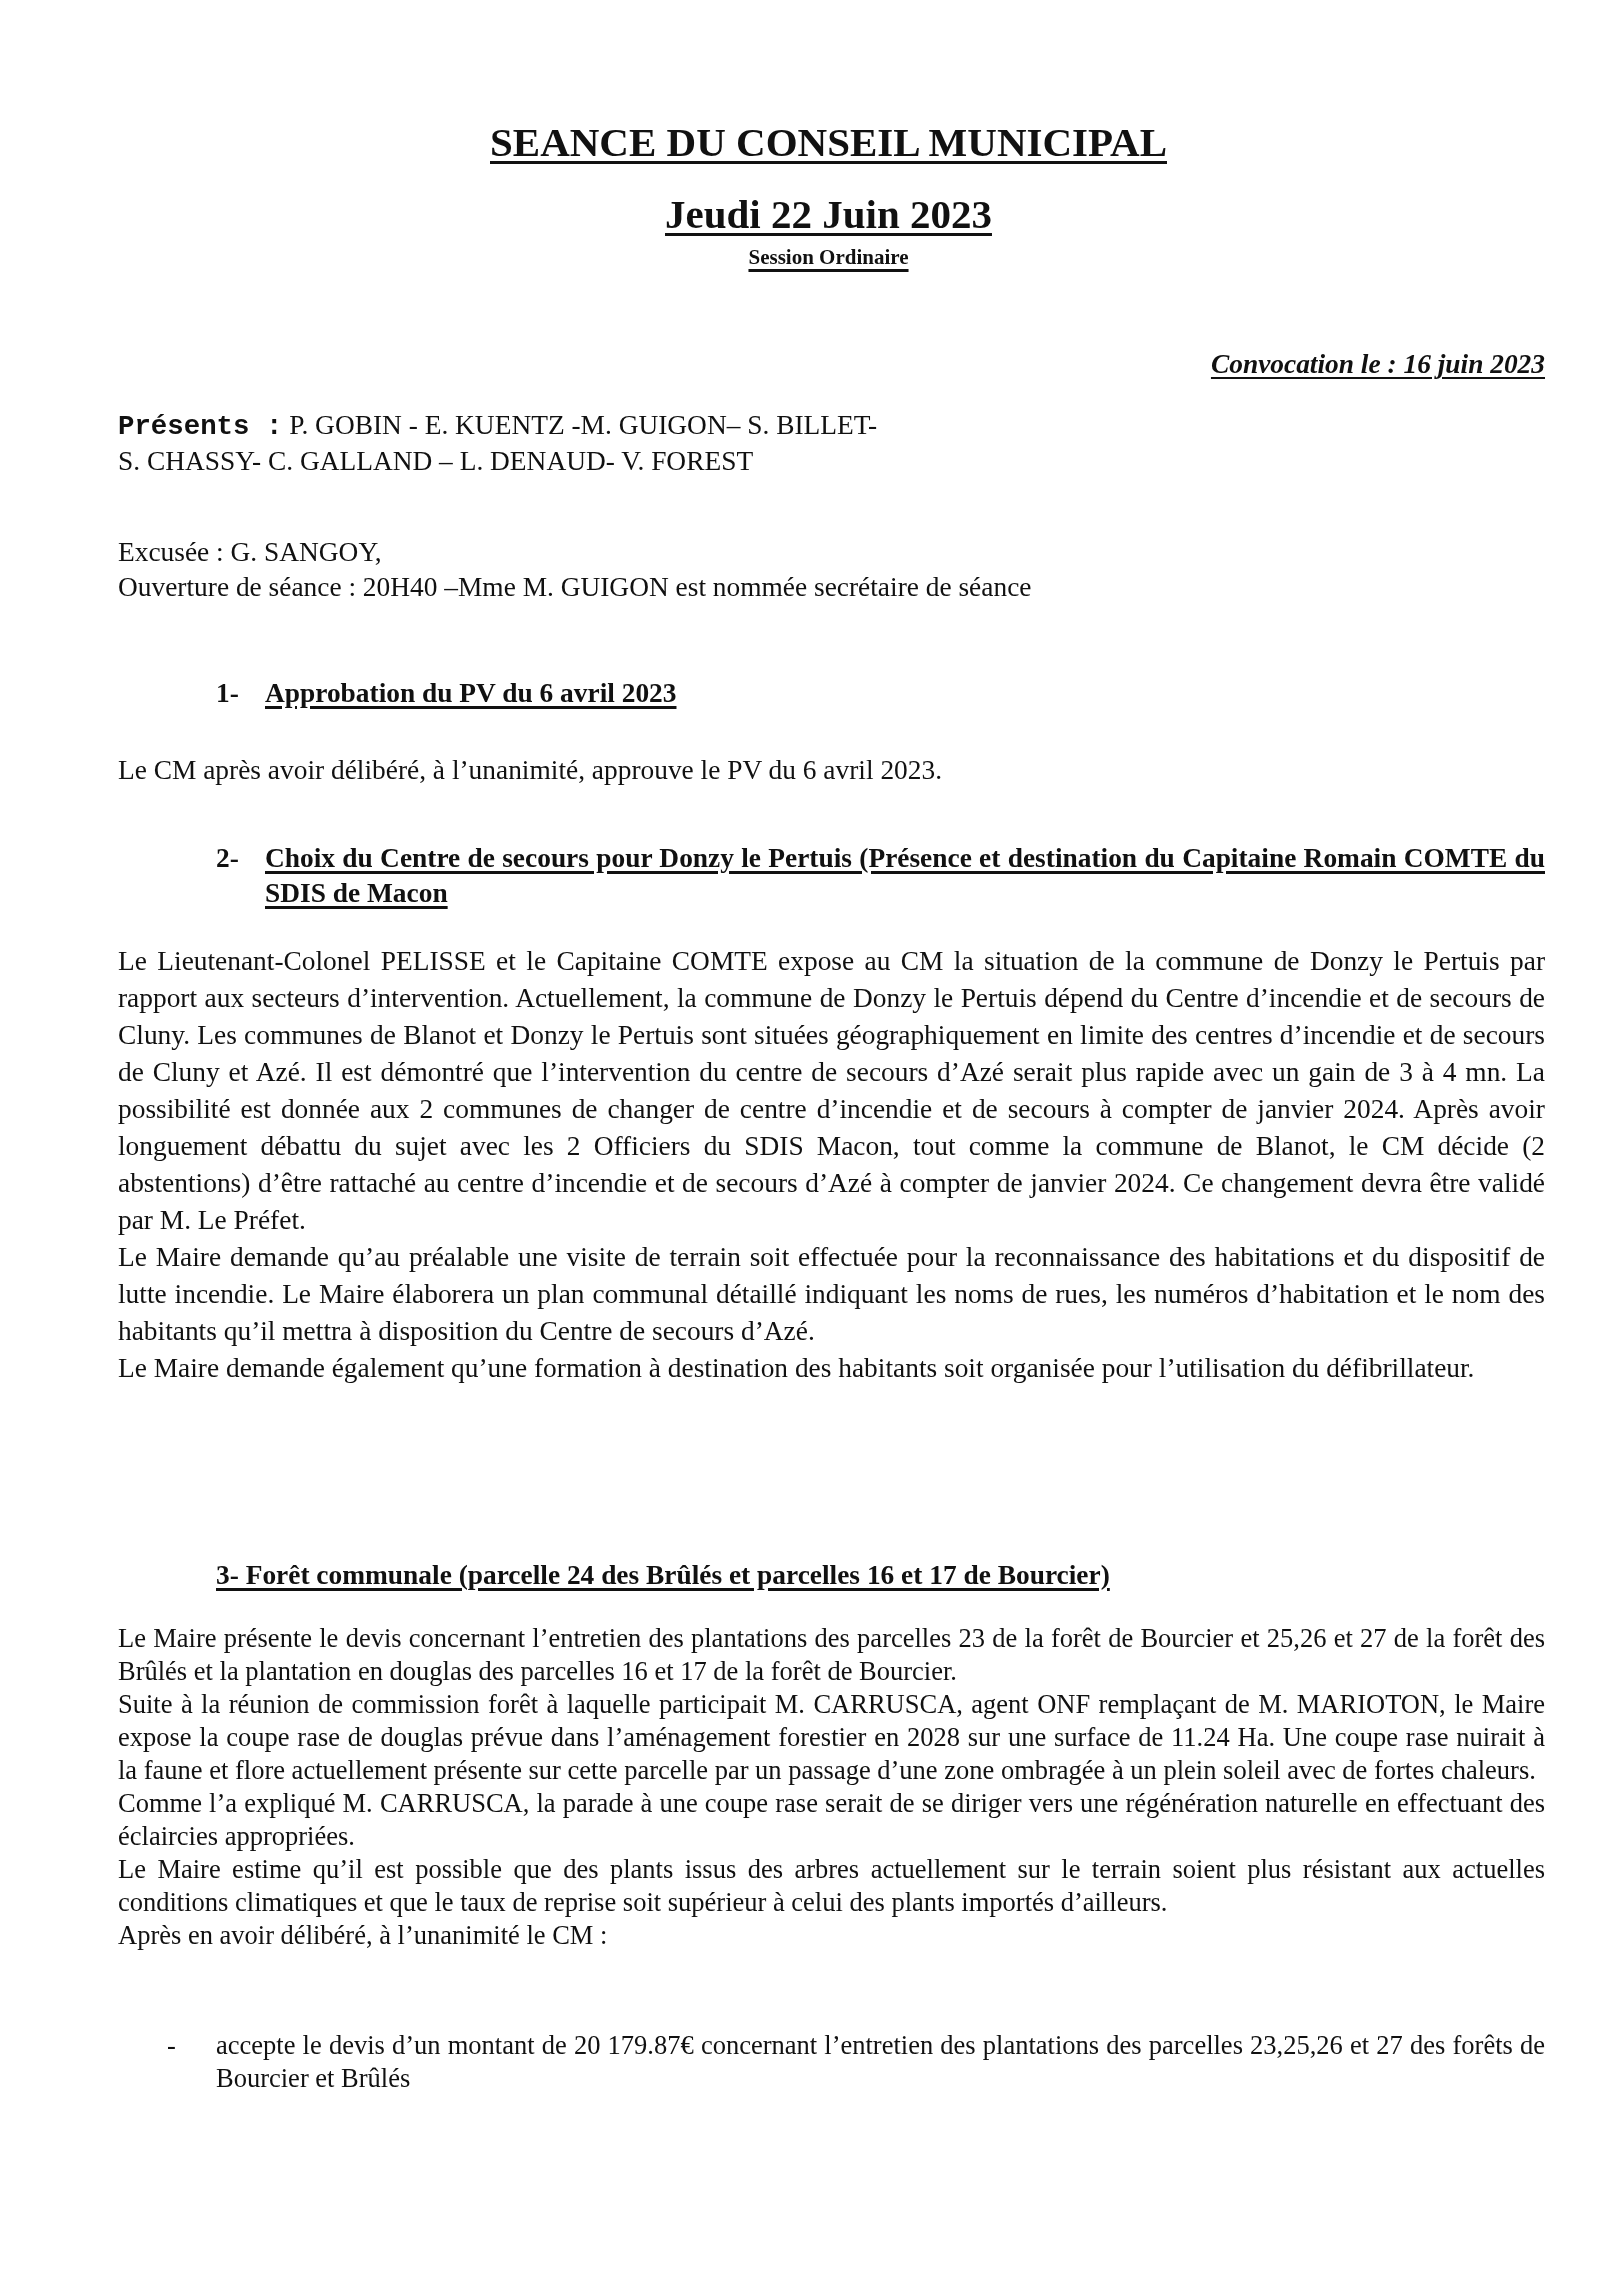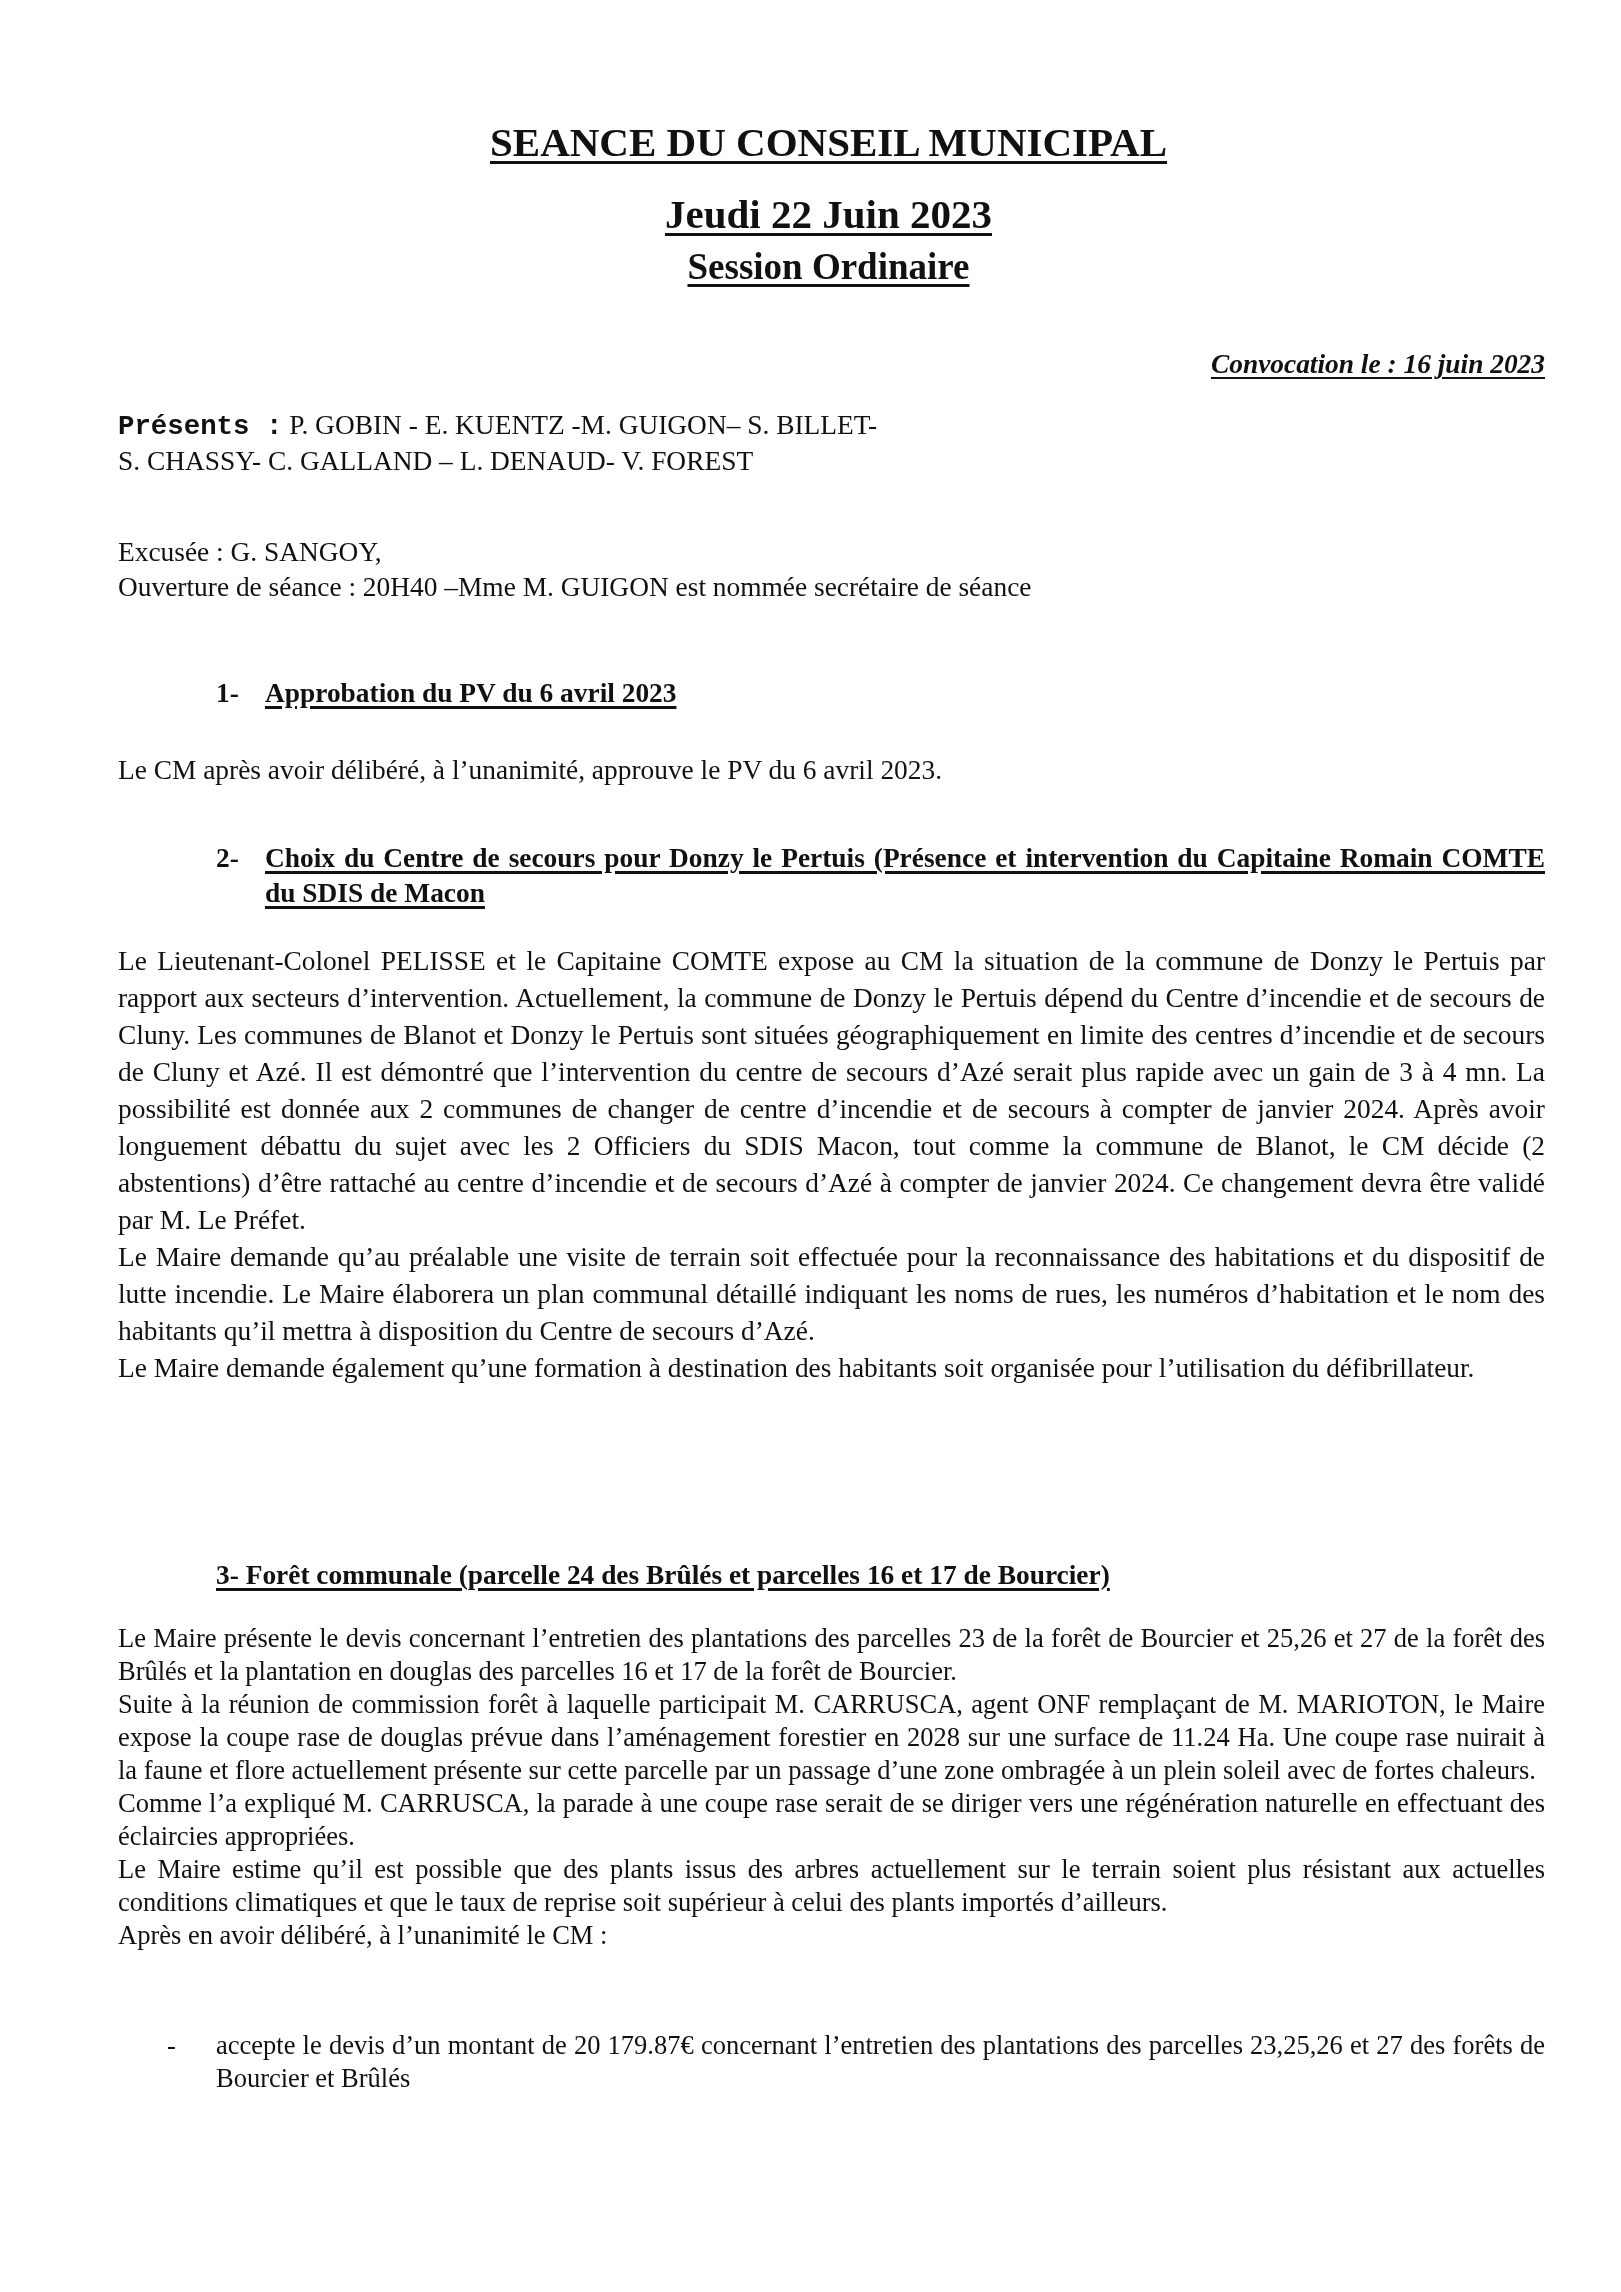--- a/index.html
+++ b/index.html
@@ -3,21 +3,21 @@
 <meta charset="utf-8">
 <style>
   html, body { margin: 0; padding: 0; background: #ffffff; }
   body { width: 1621px; height: 2293px; position: relative; overflow: hidden;
          font-family: "Liberation Serif", "DejaVu Serif", serif; color: #111; }
   .page { position: absolute; left: 0; top: 0; width: 1621px; height: 2293px; }
   .center { position: absolute; left: 0; width: 1621px; text-align: center; }
   .title { top: 118px; font-size: 41px; font-weight: bold; }
   .title span, .date span, .sub span { text-decoration: underline; text-decoration-thickness: 2.9px; text-underline-offset: 4.9px; margin-left: 36px; }
   .date { top: 190px; font-size: 41px; font-weight: bold; }
-  .sub { top: 245px; font-size: 37px; font-weight: bold; }
+  .sub { top: 245px; font-size: 21px; font-weight: bold; }
   .abs { position: absolute; left: 118px; width: 1427px; font-size: 27.4px; line-height: 35px; }
   .convoc { top: 347px; font-style: italic; font-weight: bold; text-decoration: underline; text-decoration-thickness: 2px; text-underline-offset: 3.9px; text-align: right; }
   .presents { top: 408px; line-height: 35px; }
   .presents b { font-weight: bold; font-family: Liberation Mono, monospace; }
   .excuse { top: 535px; line-height: 35px; }
   .heading { position: absolute; font-size: 27.4px; font-weight: bold; line-height: 35px; }
   .heading .num { position: absolute; left: 0; top: 0; }
   .heading .txt { position: absolute; text-decoration: underline; text-decoration-thickness: 2.9px; text-underline-offset: 3.9px; }
   .h1 { left: 216px; top: 676px; width: 1333px; }
   .h1 .txt { left: 49px; white-space: nowrap; }
@@ -64,21 +64,21 @@
   <div class="heading h1">
     <span class="num">1-</span>
     <span class="txt">Approbation du PV du 6 avril 2023</span>
   </div>
   <div class="para p1">
     <p>Le CM après avoir délibéré, à l’unanimité, approuve le PV du 6 avril 2023.</p>
   </div>
 
   <div class="heading h2">
     <span class="num">2-</span>
-    <span class="txt">Choix du Centre de secours pour Donzy le Pertuis (Présence et intervention du Capitaine Romain COMTE du SDIS de Macon</span>
+    <span class="txt">Choix du Centre de secours pour Donzy le Pertuis (Présence et destination du Capitaine Romain COMTE du SDIS de Macon</span>
   </div>
   <div class="para p2">
     <p>Le Lieutenant-Colonel PELISSE et le Capitaine COMTE expose au CM la situation de la commune de Donzy le Pertuis par rapport aux secteurs d’intervention. Actuellement, la commune de Donzy le Pertuis dépend du Centre d’incendie et de secours de Cluny. Les communes de Blanot et Donzy le Pertuis sont situées géographiquement en limite des centres d’incendie et de secours de Cluny et Azé. Il est démontré que l’intervention du centre de secours d’Azé serait plus rapide avec un gain de 3 à 4 mn. La possibilité est donnée aux 2 communes de changer de centre d’incendie et de secours à compter de janvier 2024. Après avoir longuement débattu du sujet avec les 2 Officiers du SDIS Macon, tout comme la commune de Blanot, le CM décide (2 abstentions) d’être rattaché au centre d’incendie et de secours d’Azé à compter de janvier 2024. Ce changement devra être validé par M. Le Préfet.</p>
     <p>Le Maire demande qu’au préalable une visite de terrain soit effectuée pour la reconnaissance des habitations et du dispositif de lutte incendie. Le Maire élaborera un plan communal détaillé indiquant les noms de rues, les numéros d’habitation et le nom des habitants qu’il mettra à disposition du Centre de secours d’Azé.</p>
     <p>Le Maire demande également qu’une formation à destination des habitants soit organisée pour l’utilisation du défibrillateur.</p>
   </div>
 
   <div class="heading h3">
     <span class="txt">3- Forêt communale (parcelle 24 des Brûlés et parcelles 16 et 17 de Bourcier)</span>
   </div>

